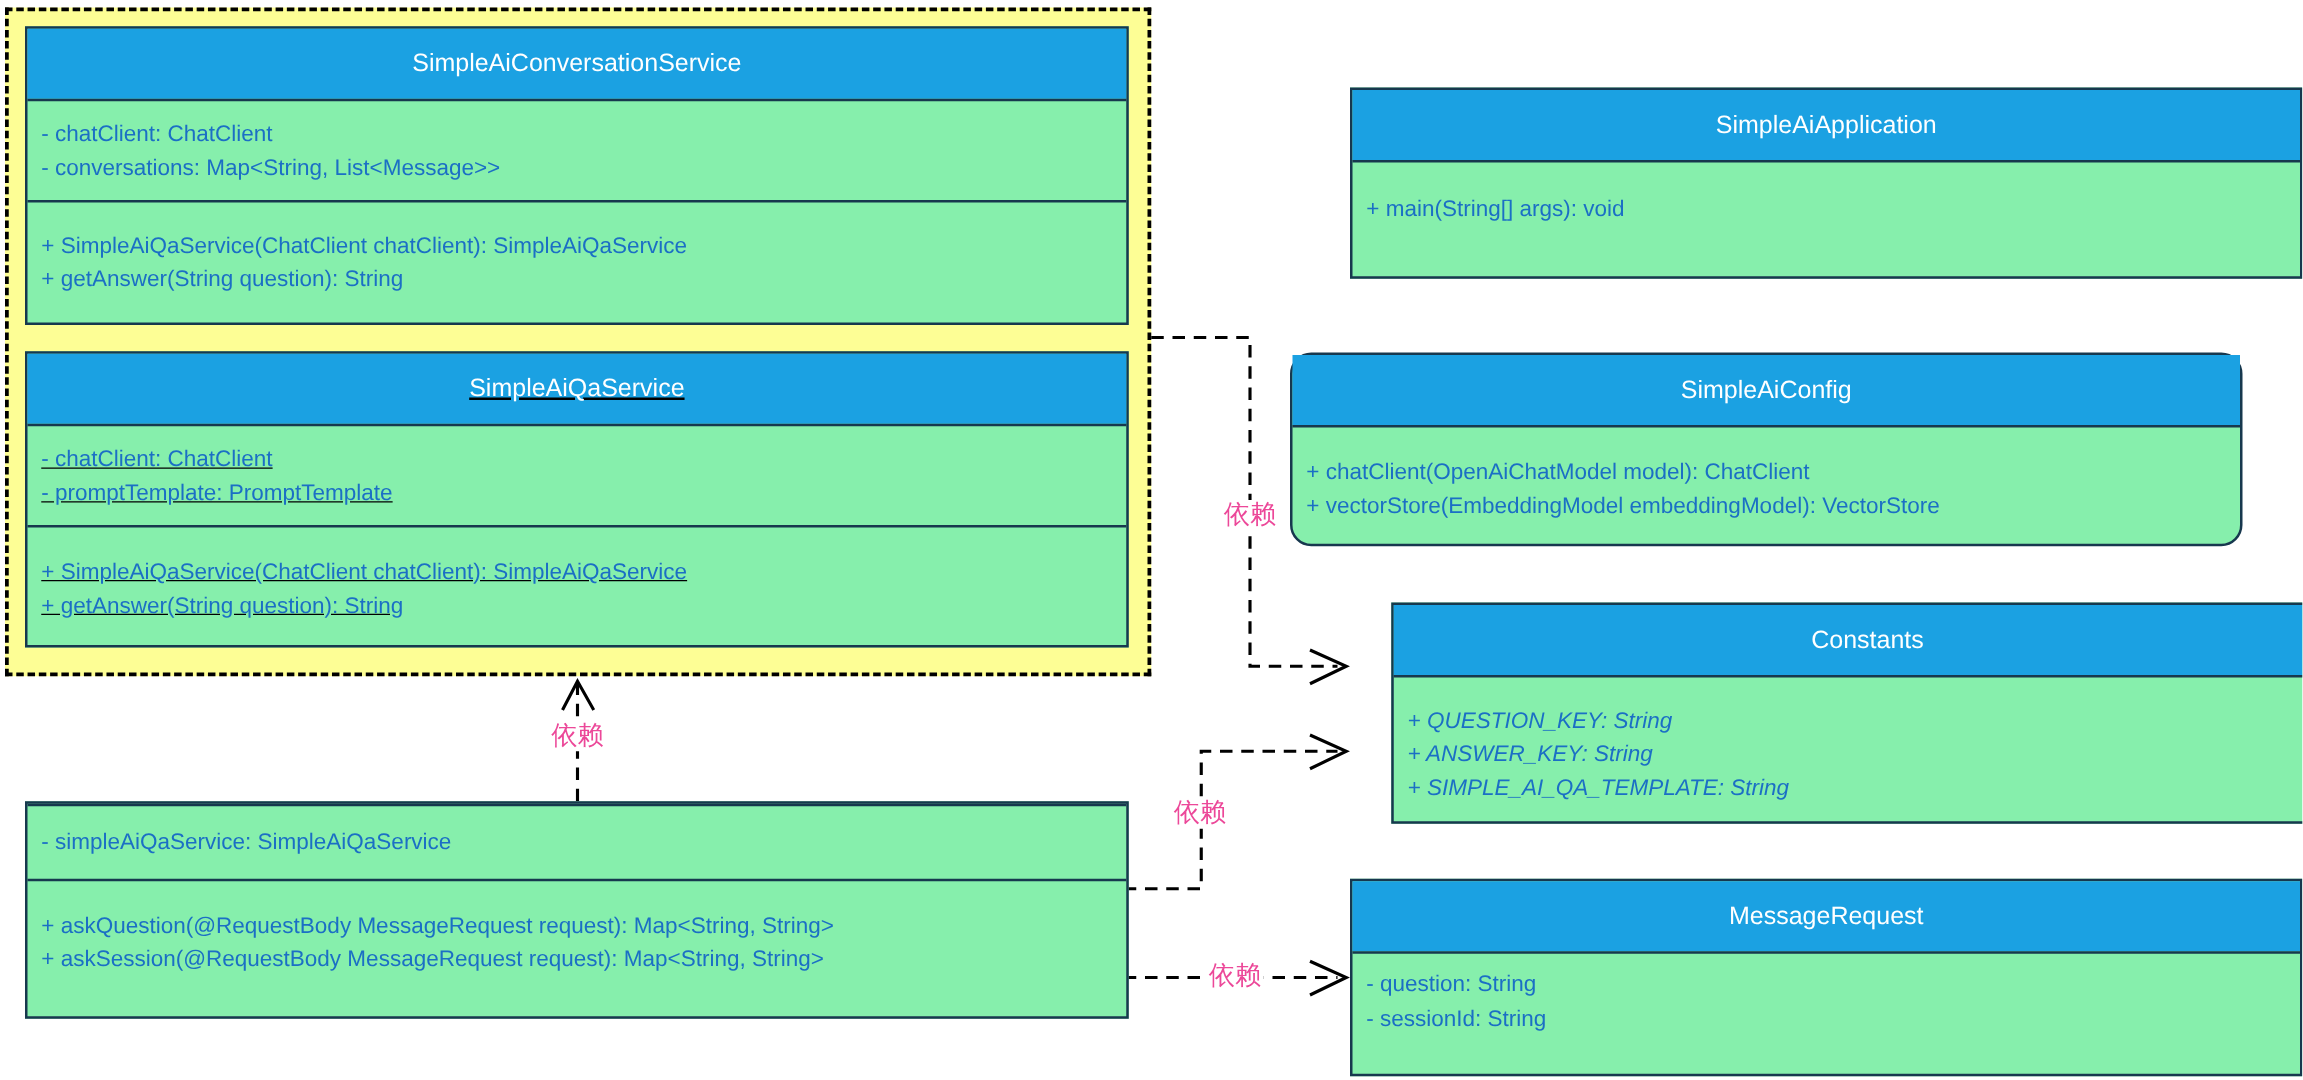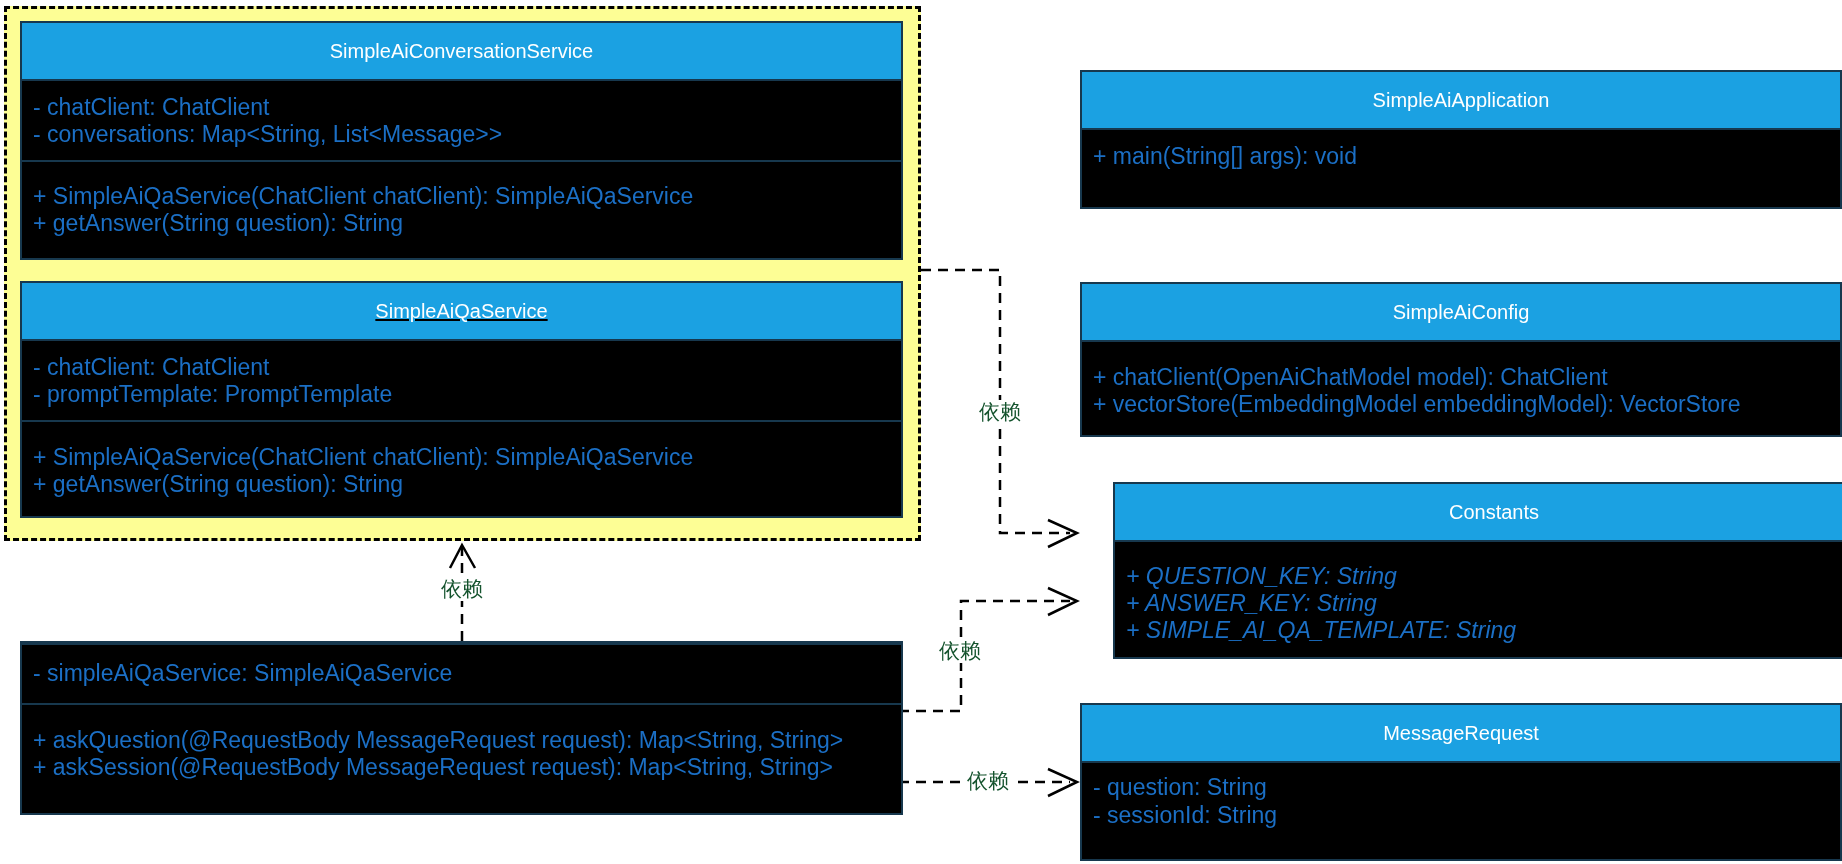--- a/index.html
+++ b/index.html
@@ -13,55 +13,55 @@
   }
   #group-boundary {
     position: absolute;
     left: 4px; top: 6px;
     width: 911px; height: 529px;
     background: #FDFE95;
     border: 3px dashed #000000;
   }
   .uml-class {
     position: absolute;
-    background: #000000;
+    background: #86efac;
     border: 2px solid #17384E;
     box-sizing: content-box;
   }
   .uml-title {
     background: #1BA1E2;
     color: #ffffff;
     font-size: 20px;
     display: flex;
     align-items: center;
     justify-content: center;
     white-space: nowrap;
   }
   .uml-sec {
     border-top: 2px solid #17384E;
     box-sizing: border-box;
     overflow: hidden;
   }
   .uml-line {
-    font-size: 23px;
+    font-size: 18px;
     line-height: 27px;
     height: 27px;
     padding-left: 11px;
     color: #1B6FC5;
     white-space: nowrap;
   }
   .uml-line.static-member {
     font-style: italic;
     width: max-content;
   }
   .edge-label {
     position: absolute;
     transform: translate(-50%, -50%);
     font-size: 21px;
-    color: #14532d;
+    color: #ec4899;
     background: #ffffff;
     padding: 0 2px;
     white-space: nowrap;
     line-height: 24px;
   }
   #edges-svg { position: absolute; left: 0; top: 0; pointer-events: none; }
   #edges-svg .edge-line { stroke: #000; stroke-width: 2.5; fill: none; stroke-dasharray: 10 7; }
   #edges-svg .edge-arrow { stroke: #000; stroke-width: 2.5; fill: none; }
 </style>
 </head>
@@ -119,26 +119,26 @@
       <div class="uml-line">- simpleAiQaService: SimpleAiQaService</div>
     </div>
     <div class="uml-sec" style="height:110px; padding-top:22px">
       <div class="uml-line">+ askQuestion(@RequestBody MessageRequest request): Map&lt;String, String&gt;</div>
       <div class="uml-line">+ askSession(@RequestBody MessageRequest request): Map&lt;String, String&gt;</div>
     </div>
   </div>
 
   <div class="uml-class" style="left:1080px; top:70px; width:758px;">
     <div class="uml-title" style="height:56px">SimpleAiApplication</div>
-    <div class="uml-sec" style="height:79px; padding-top:13px">
+    <div class="uml-sec" style="height:93px; padding-top:24px">
       <div class="uml-line">+ main(String[] args): void</div>
     </div>
   </div>
 
-  <div class="uml-class" style="left:1080px; top:282px; width:758px;">
+  <div class="uml-class" style="left:1032px; top:282px; width:758px;border-radius:17px;">
     <div class="uml-title" style="height:56px">SimpleAiConfig</div>
     <div class="uml-sec" style="height:95px; padding-top:22px">
       <div class="uml-line">+ chatClient(OpenAiChatModel model): ChatClient</div>
       <div class="uml-line">+ vectorStore(EmbeddingModel embeddingModel): VectorStore</div>
     </div>
   </div>
 
   <div class="uml-class" style="left:1080px; top:482px; width:758px;margin-left:33px;">
     <div class="uml-title" style="height:56px">Constants</div>
     <div class="uml-sec" style="height:117px; padding-top:21px">

